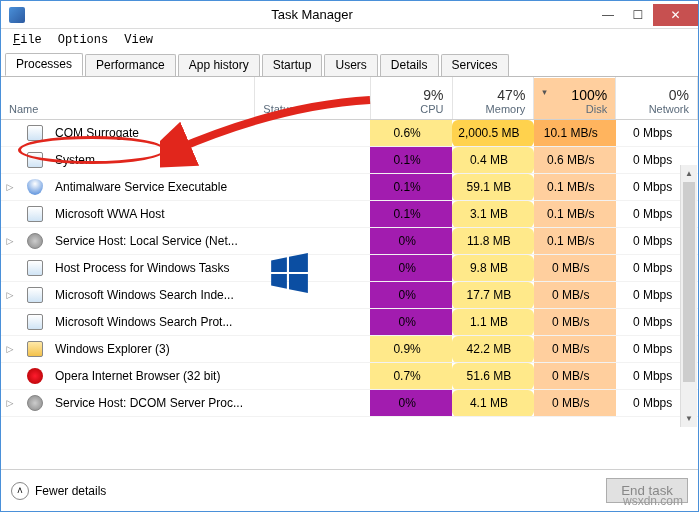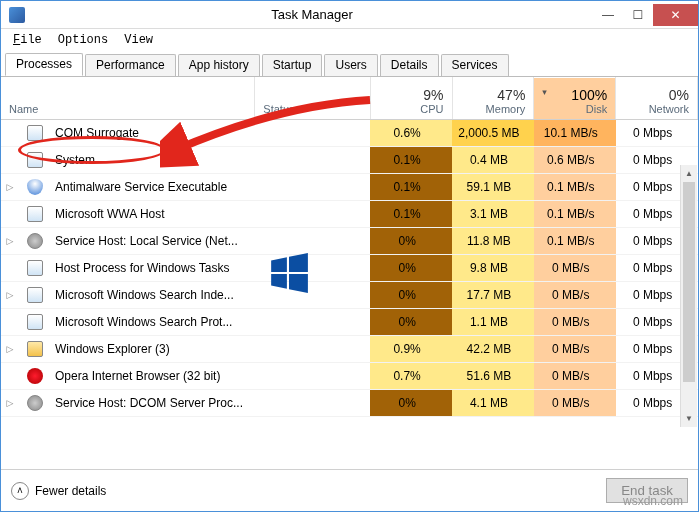--- a/index.html
+++ b/index.html
@@ -117,23 +117,23 @@
   width: 16px; height: 16px;
   border: 1px solid #888;
   background: linear-gradient(#fff,#d0e4f5);
   border-radius: 2px;
   flex-shrink: 0;
 }
 .proc-icon.shield { background: radial-gradient(circle at 50% 30%, #fff, #3a7bd5); border-radius: 50% 50% 50% 50% / 40% 40% 60% 60%; border:none;}
 .proc-icon.folder { background: linear-gradient(#ffe9a8,#f3c14b); }
 .proc-icon.opera { background: radial-gradient(circle,#ff1b2d,#a00); border-radius:50%; border:none;}
 .proc-icon.gear { background: radial-gradient(circle,#ccc,#888); border-radius:50%; }
-tbody td.cpu { background: #a16207; }
+tbody td.cpu { background: #a21caf; }
 tbody td.cpu.hi { background: #ffe98a; }
-tbody td.mem { background: #ffe98a; }
+tbody td.mem { background: #ffe98a; border-radius: 6px; }
 tbody td.mem.hi { background: #ffd24d; }
 tbody td.disk { background: #ffcf9e; }
 tbody td.disk.hi { background: #ffb45e; }
 tbody td.net { background: #fff; }
 .footer {
   height: 42px;
   border-top: 1px solid #d0d0d0;
   display: flex;
   align-items: center;
   padding: 0 10px;

